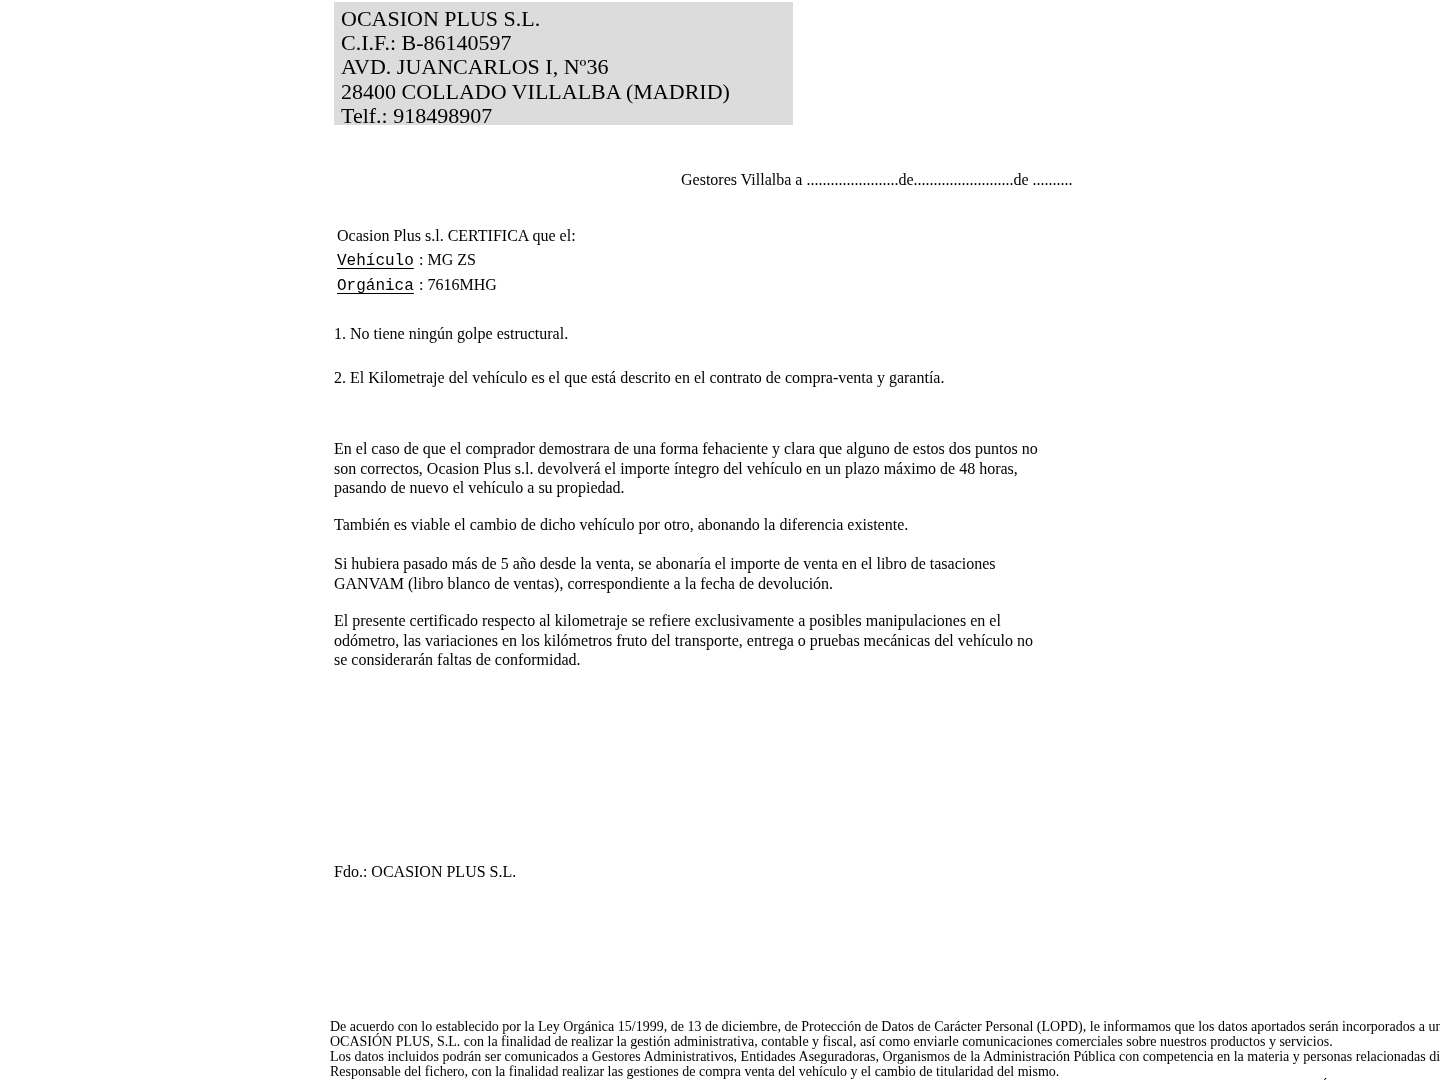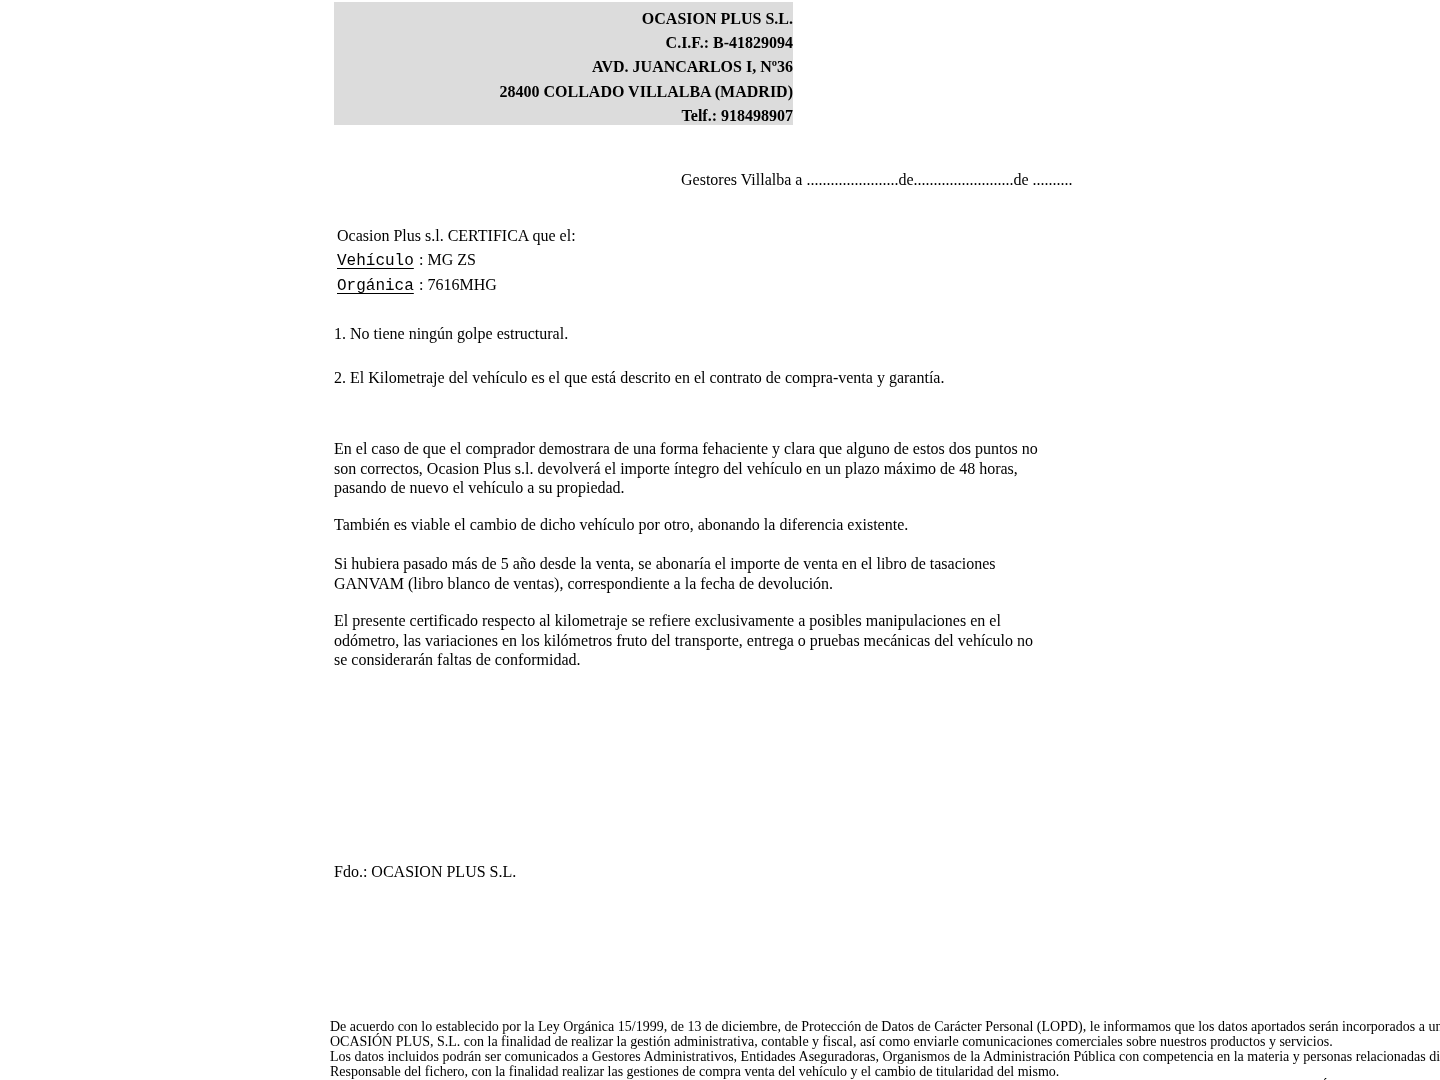--- a/index.html
+++ b/index.html
@@ -12,25 +12,24 @@
     overflow: hidden;
   }
   .header-box {
     position: absolute;
     left: 334px; top: 2px;
     width: 459px; height: 123px;
     background: #dcdcdc;
     padding: 5px 0 0 7px;
   }
   .header-box .hline {
-    font-weight: bold;
-    font-size: 16px;
+    font-weight: normal;
+    font-size: 22px;
     line-height: 24.2px;
     white-space: pre;
-    text-align: right;
   }
   .date-line {
     position: absolute;
     left: 681px; top: 170px;
     font-size: 16px;
     line-height: 20px;
     white-space: pre;
   }
   .certify {
     position: absolute;
@@ -74,21 +73,21 @@
     font-size: 14px;
     line-height: 15px;
     white-space: pre;
   }
 </style>
 </head>
 <body>
 
 <div class="header-box">
   <div class="hline">OCASION PLUS S.L.</div>
-  <div class="hline">C.I.F.: B-41829094</div>
+  <div class="hline">C.I.F.: B-86140597</div>
   <div class="hline">AVD. JUANCARLOS I, Nº36</div>
   <div class="hline">28400 COLLADO VILLALBA (MADRID)</div>
   <div class="hline">Telf.: 918498907</div>
 </div>
 
 <div class="date-line">Gestores Villalba a .......................de.........................de ..........</div>
 
 <div class="certify">
   <div>Ocasion Plus s.l. CERTIFICA que el:</div>
   <div class="field-row"><span class="field-label-wrap"><span class="field-label">Vehículo</span></span><span>: MG ZS</span></div>

